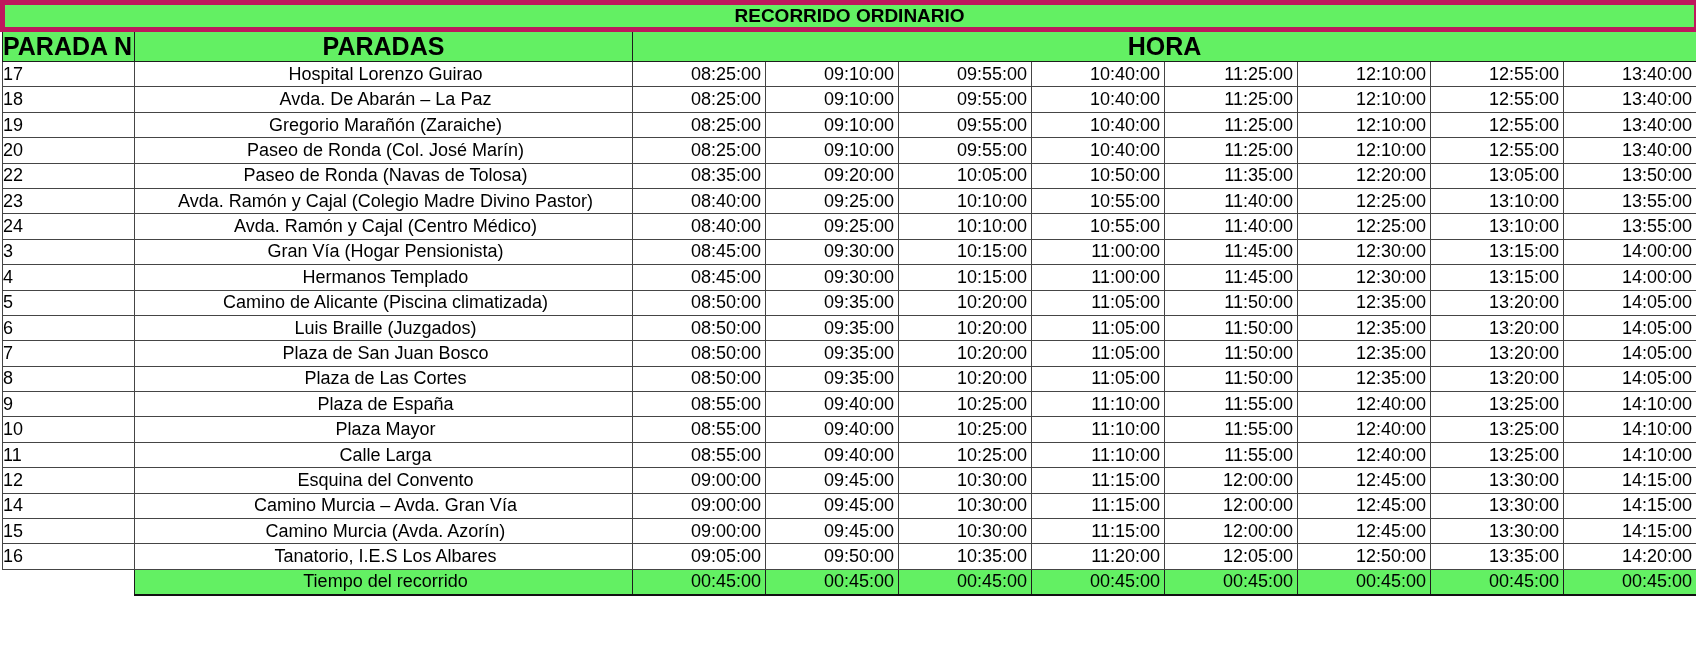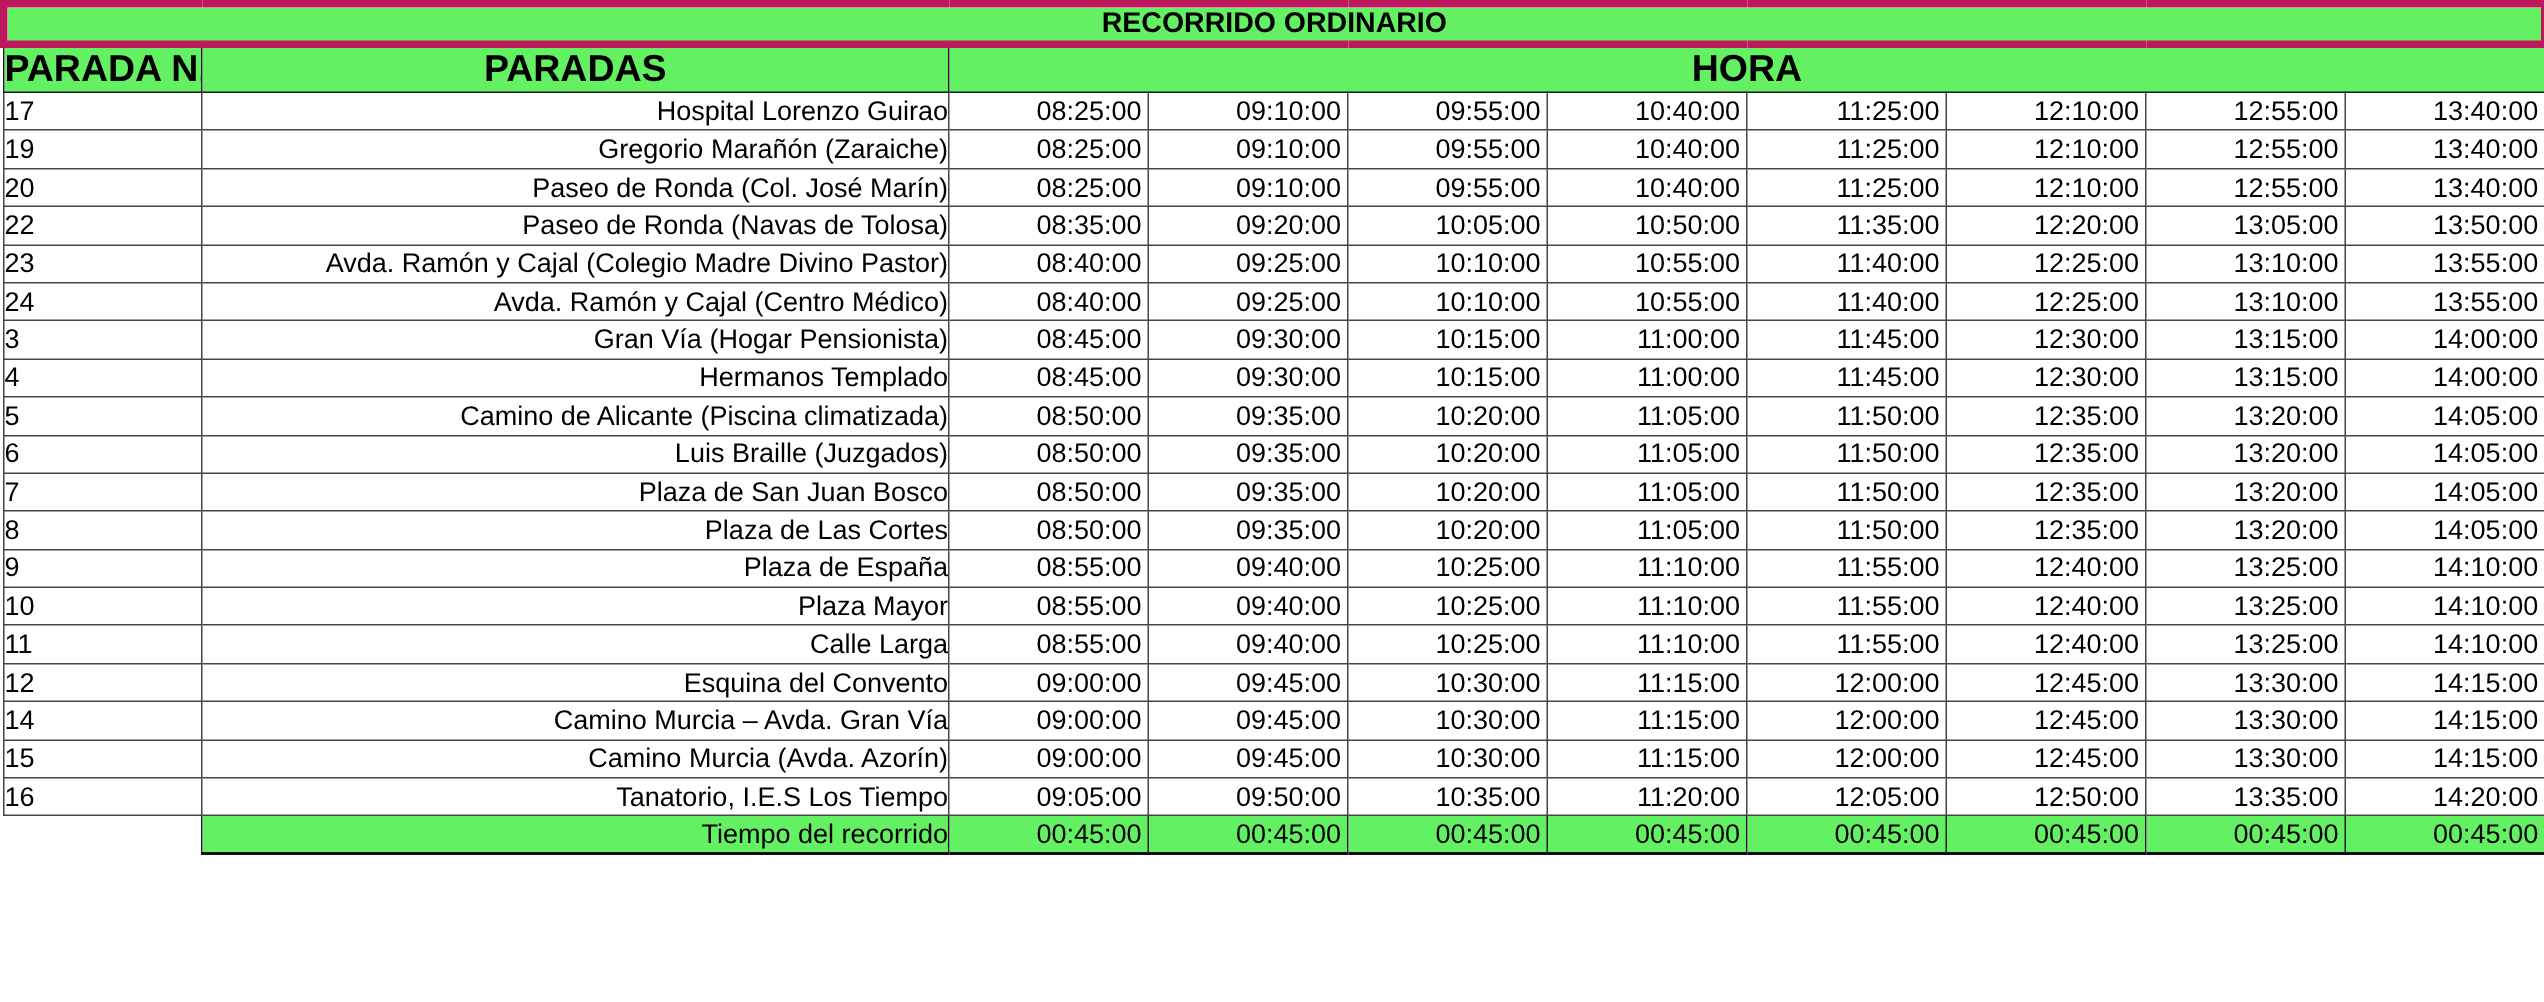--- a/index.html
+++ b/index.html
@@ -33,21 +33,21 @@
     height:26px;
   }
   
   td.cell {
     border:1px solid #454545;
     font-size:18px;
     height:25.4px;
     line-height:1.05;
   }
   td.num  { }
-  td.name { text-align:right; padding-left:4px; }
+  td.name { text-align:center; padding-left:4px; }
   td.time { text-align:right; padding-right:4px; }
   
   tr.footer-row td.green {
     background:var(--green);
     border:1px solid #1d1d1d;
     border-bottom:2px solid #111;
   }
   tr.footer-row td.footer-empty {
     border:none;
     border-top:1px solid #454545;
@@ -88,20 +88,32 @@
           <td class="cell time">08:25:00</td>
           <td class="cell time">09:10:00</td>
           <td class="cell time">09:55:00</td>
           <td class="cell time">10:40:00</td>
           <td class="cell time">11:25:00</td>
           <td class="cell time">12:10:00</td>
           <td class="cell time">12:55:00</td>
           <td class="cell time">13:40:00</td>
         </tr>
         <tr>
+          <td class="cell num">18</td>
+          <td class="cell name">Avda. De Abarán – La Paz</td>
+          <td class="cell time">08:25:00</td>
+          <td class="cell time">09:10:00</td>
+          <td class="cell time">09:55:00</td>
+          <td class="cell time">10:40:00</td>
+          <td class="cell time">11:25:00</td>
+          <td class="cell time">12:10:00</td>
+          <td class="cell time">12:55:00</td>
+          <td class="cell time">13:40:00</td>
+        </tr>
+        <tr>
           <td class="cell num">19</td>
           <td class="cell name">Gregorio Marañón (Zaraiche)</td>
           <td class="cell time">08:25:00</td>
           <td class="cell time">09:10:00</td>
           <td class="cell time">09:55:00</td>
           <td class="cell time">10:40:00</td>
           <td class="cell time">11:25:00</td>
           <td class="cell time">12:10:00</td>
           <td class="cell time">12:55:00</td>
           <td class="cell time">13:40:00</td>
@@ -293,21 +305,21 @@
           <td class="cell time">09:45:00</td>
           <td class="cell time">10:30:00</td>
           <td class="cell time">11:15:00</td>
           <td class="cell time">12:00:00</td>
           <td class="cell time">12:45:00</td>
           <td class="cell time">13:30:00</td>
           <td class="cell time">14:15:00</td>
         </tr>
         <tr>
           <td class="cell num">16</td>
-          <td class="cell name">Tanatorio, I.E.S Los Tiempo</td>
+          <td class="cell name">Tanatorio, I.E.S Los Albares</td>
           <td class="cell time">09:05:00</td>
           <td class="cell time">09:50:00</td>
           <td class="cell time">10:35:00</td>
           <td class="cell time">11:20:00</td>
           <td class="cell time">12:05:00</td>
           <td class="cell time">12:50:00</td>
           <td class="cell time">13:35:00</td>
           <td class="cell time">14:20:00</td>
         </tr>
         <tr class="footer-row">

